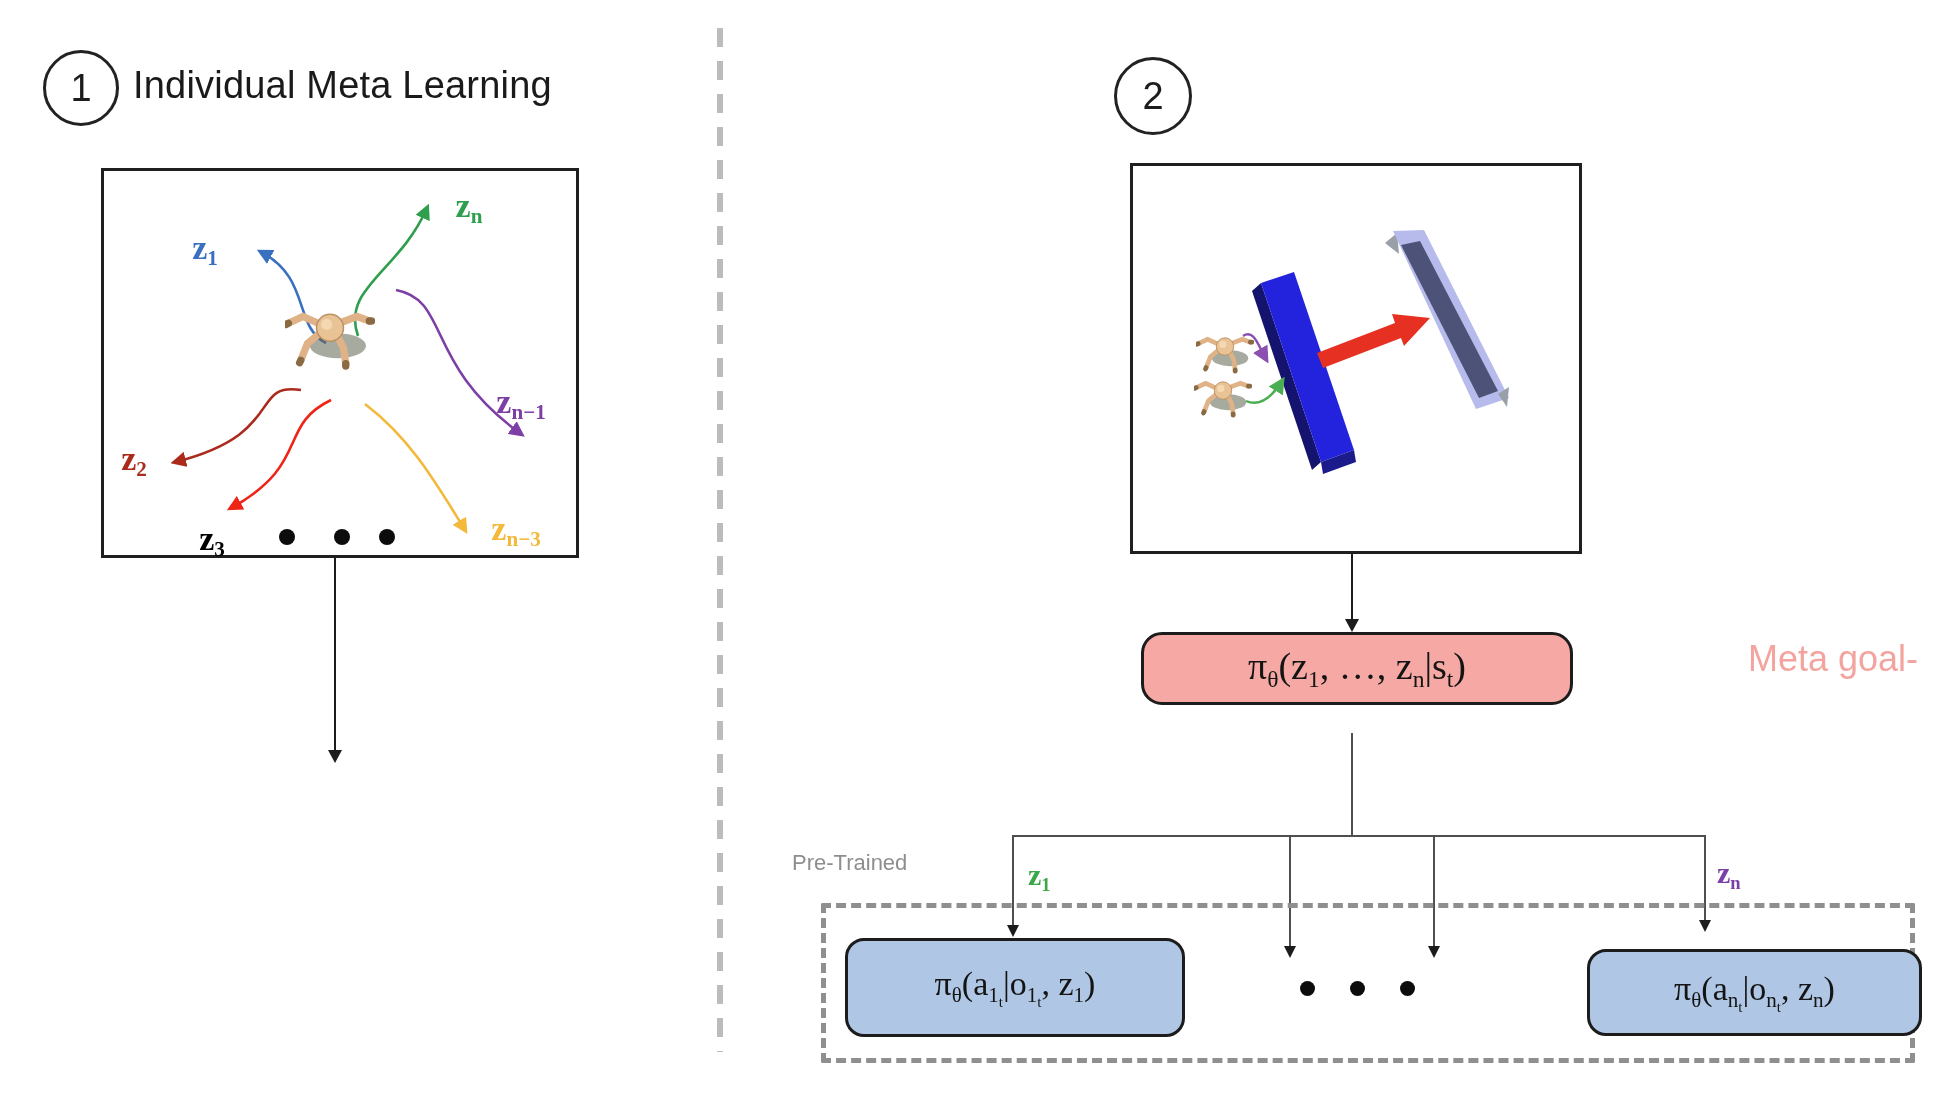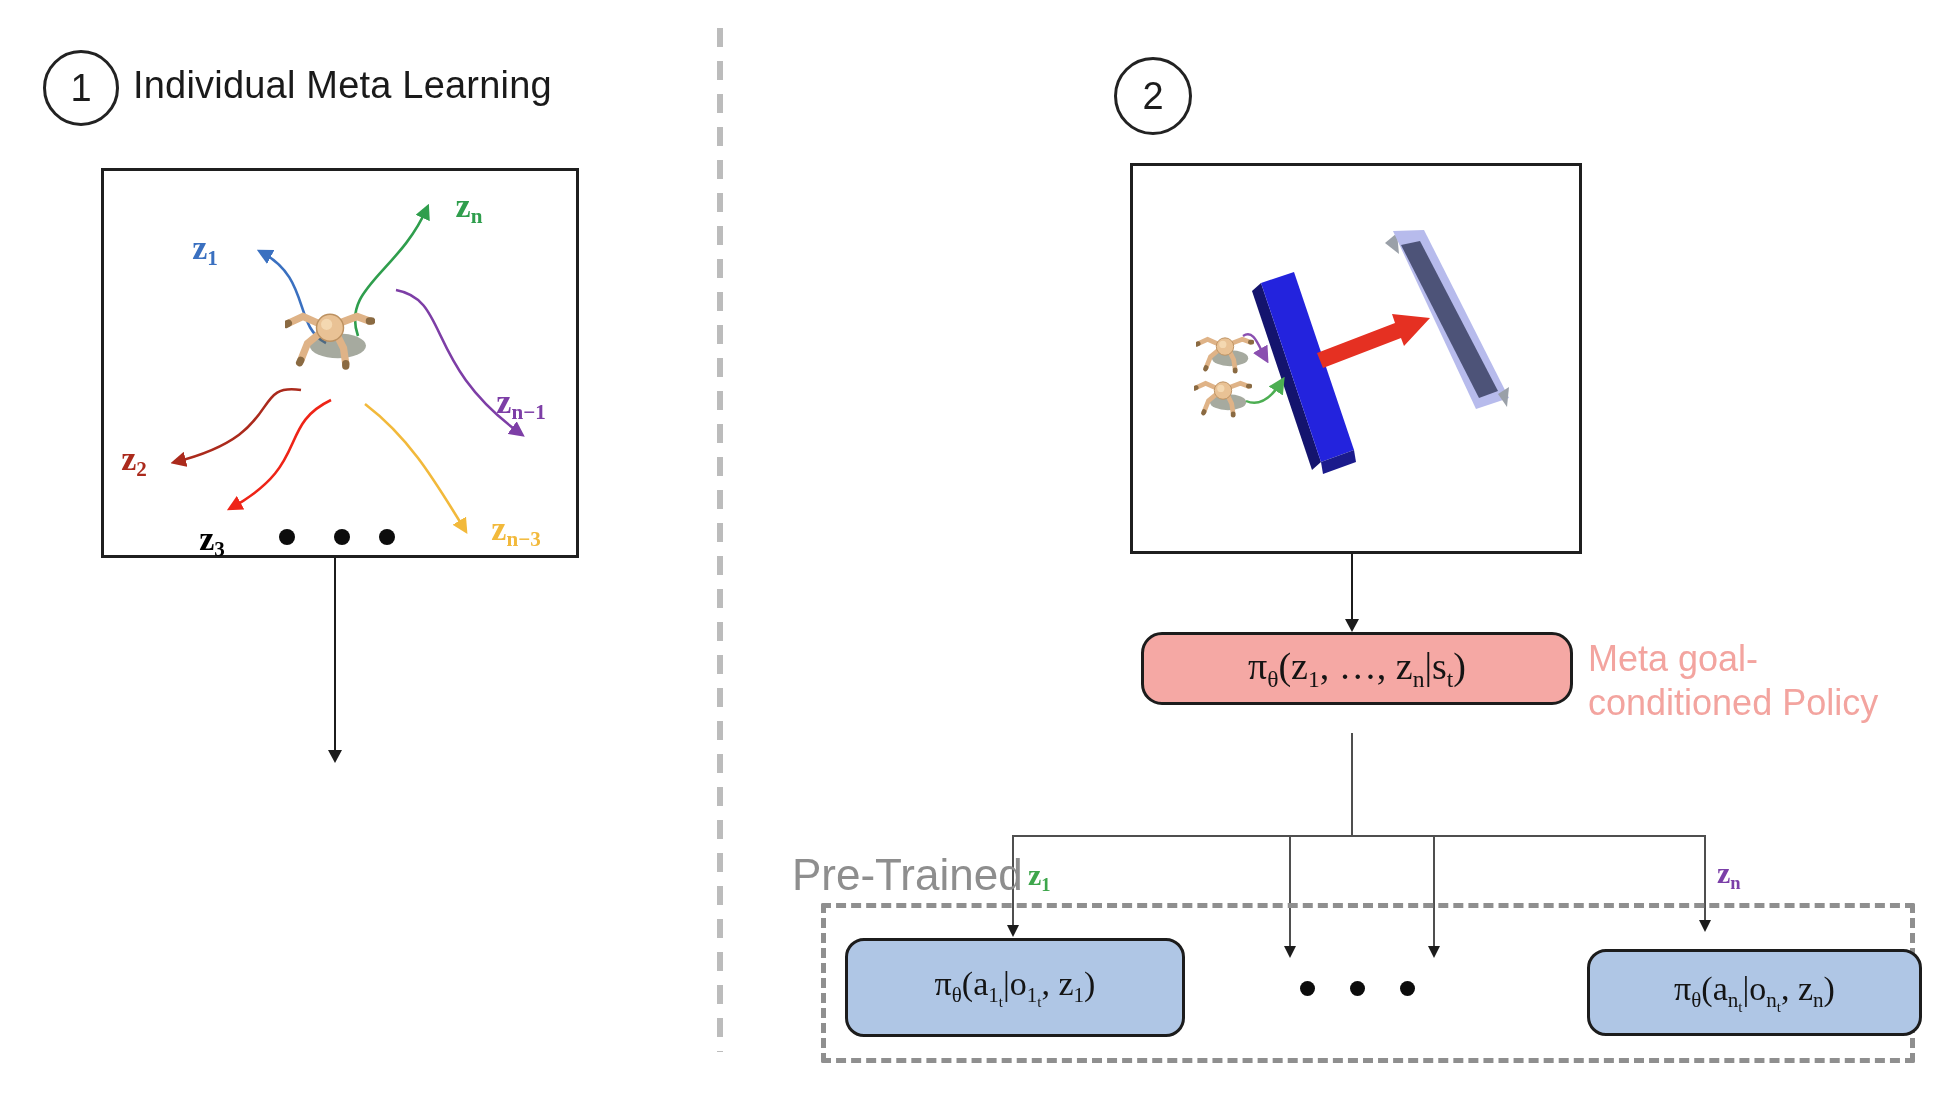--- a/index.html
+++ b/index.html
@@ -28,22 +28,22 @@
   .vline{position:absolute;width:2.5px;background:#1c1c1c;}
   .vthin{position:absolute;width:1.8px;background:#4f4f4f;}
   .hthin{position:absolute;height:1.8px;background:#4f4f4f;}
   .ah{position:absolute;width:0;height:0;border-left:7px solid transparent;border-right:7px solid transparent;border-top:13px solid #1c1c1c;}
   .ah-s{position:absolute;width:0;height:0;border-left:6.5px solid transparent;border-right:6.5px solid transparent;border-top:12px solid #1c1c1c;}
   
   .separator{position:absolute;width:5.5px;
              background:repeating-linear-gradient(to bottom,#bcbcbc 0 19px,transparent 19px 33px);}
   
   .dashed-group{position:absolute;border:5px dashed #8f8f8f;box-sizing:border-box;border-radius:2px;}
-  .gray-label{position:absolute;font-size:44px;color:#8e8e8e;}
-  .meta-caption{position:absolute;font-size:36px;line-height:44px;text-align:left;}
+  .gray-label{position:absolute;font-size:22px;color:#8e8e8e;}
+  .meta-caption{position:absolute;font-size:36px;line-height:44px;text-align:right;}
   .dot{position:absolute;width:15px;height:15px;border-radius:50%;background:#0c0c0c;}
   svg{position:absolute;overflow:visible;}
 </style>
 </head>
 <body>
 
 <div class="canvas">
 
   <svg width="0" height="0">
     <defs>
@@ -152,21 +152,20 @@
 
   <div class="vline" style="left:1350.8px;top:554px;height:67px;"></div>
   <div class="ah" style="left:1344.5px;top:619px;"></div>
 
   <div class="policy-box pink-fill" style="left:1141px;top:632px;width:432px;height:73px;border-radius:21px;">
     <span class="math f38"><span class="ms l0">π</span><span class="ms l1">θ</span><span class="ms l0">(</span><span class="ms l0">z</span><span class="ms l1">1</span><span class="ms l0">, …, </span><span class="ms l0">z</span><span class="ms l1">n</span><span class="ms l0">|</span><span class="ms l0">s</span><span class="ms l1">t</span><span class="ms l0">)</span></span>
   </div>
 
   <div class="meta-caption" style="left: 1588px; top: 637px; width: 330px; color: rgb(243, 164, 159);">
     <div>Meta goal-</div>
-    <div>conditioned Policy</div>
   </div>
 
   <div class="vthin" style="left:1350.8px;top:733px;height:103px;"></div>
   <div class="hthin" style="left:1012px;top:835px;width:694px;"></div>
   <div class="vthin" style="left:1012px;top:835px;height:91px;"></div>
   <div class="ah-s" style="left:1006.5px;top:925px;"></div>
   <div class="vthin" style="left:1289px;top:835px;height:112px;"></div>
   <div class="ah-s" style="left:1283.5px;top:946px;"></div>
   <div class="vthin" style="left:1433px;top:835px;height:112px;"></div>
   <div class="ah-s" style="left:1427.5px;top:946px;"></div>

